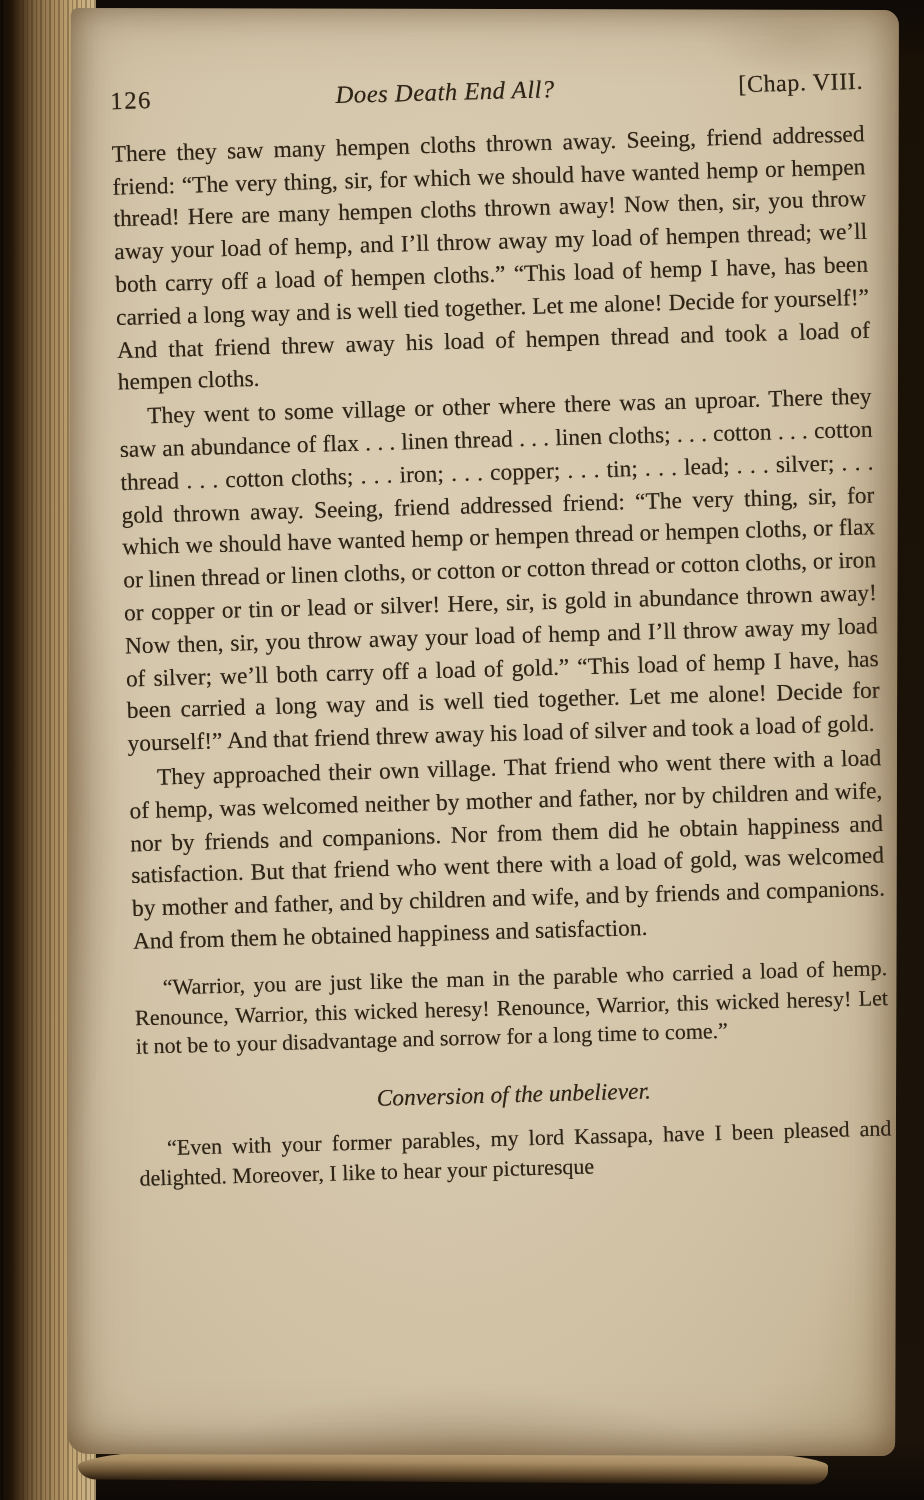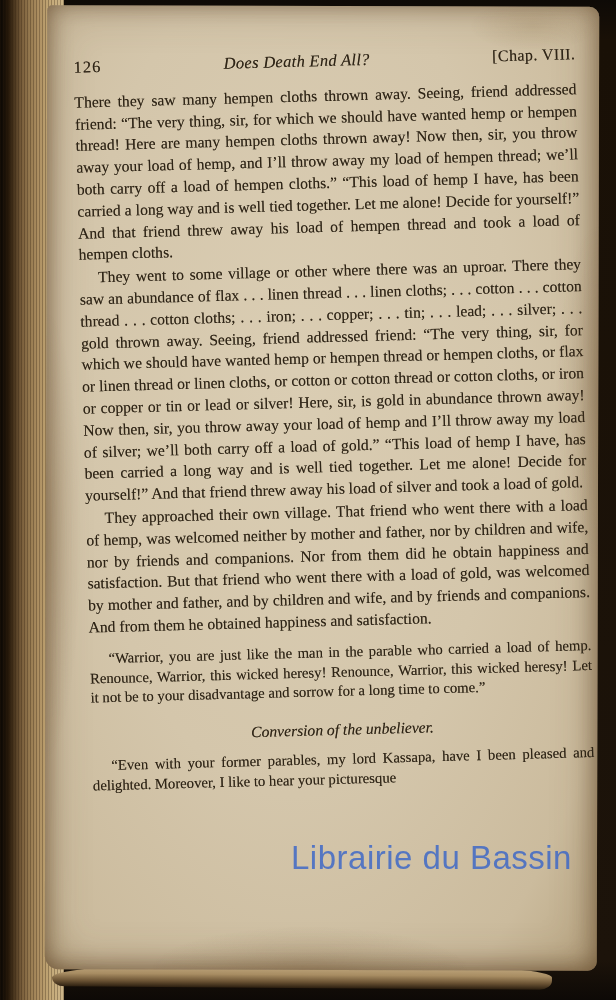--- a/index.html
+++ b/index.html
@@ -142,15 +142,14 @@
       <p class="para">They approached their own village. That friend who went there with a load of hemp, was welcomed neither by mother and father, nor by children and wife, nor by friends and companions. Nor from them did he obtain happiness and satisfaction. But that friend who went there with a load of gold, was welcomed by mother and father, and by children and wife, and by friends and companions. And from them he obtained happiness and satisfaction.</p>
       <p class="para quote">“Warrior, you are just like the man in the parable who carried a load of hemp. Renounce, Warrior, this wicked heresy! Renounce, Warrior, this wicked heresy! Let it not be to your disadvantage and sorrow for a long time to come.”</p>
 
       <div class="heading">Conversion of the unbeliever.</div>
 
       <p class="para quote last">“Even with your former parables, my lord Kassapa, have I been pleased and delighted. Moreover, I like to hear your picturesque</p>
 
     </div>
   </div>
 
-  <div class="watermark" style="color: rgb(58, 102, 200);">Librairie du Bassin</div>
 
 </div>
 
 </body></html>

